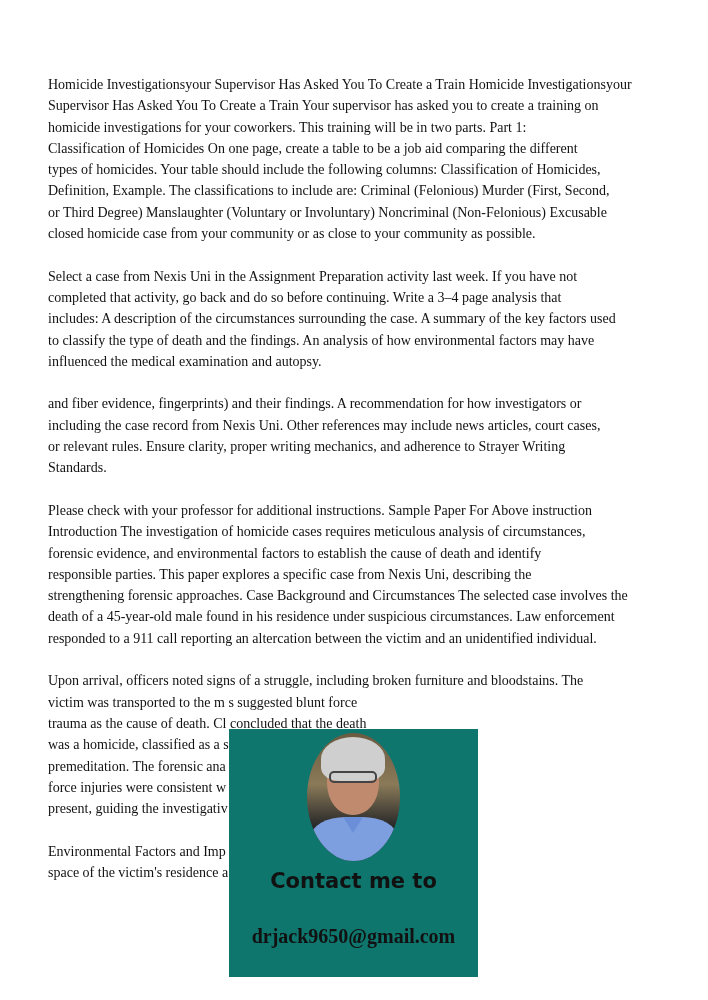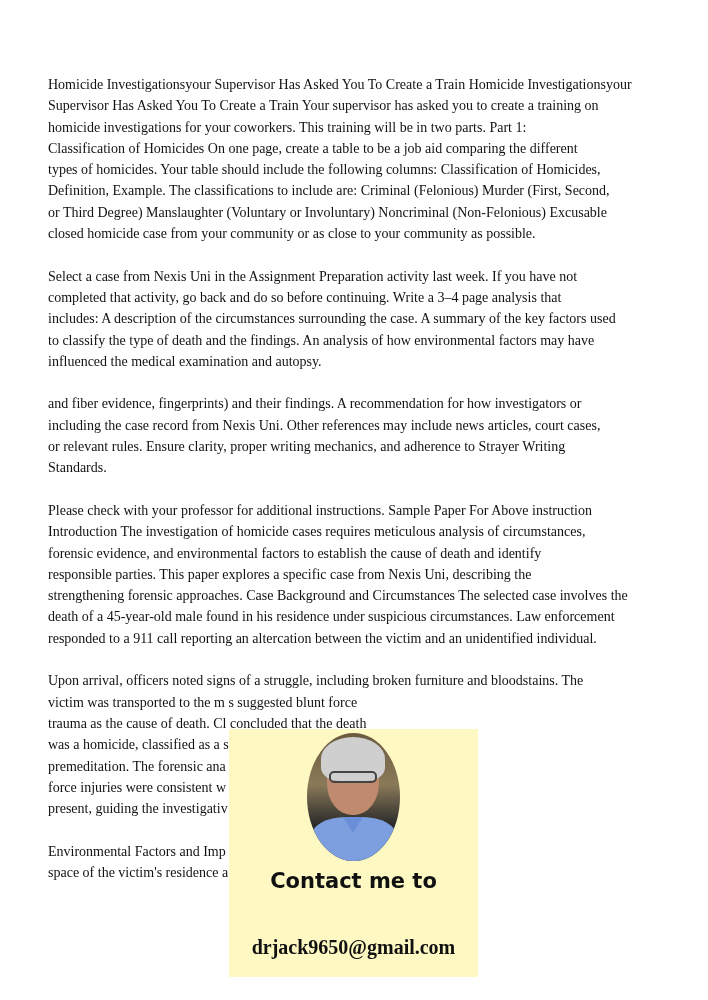--- a/index.html
+++ b/index.html
@@ -7,39 +7,39 @@
   .page {
     position: absolute; left: 48px; top: 34px; width: 612px;
     font-family: Liberation Serif, serif; font-size: 14px; line-height: 21.3px;
     color: #111111;
     margin-top: 40px;
   }
   .para { margin: 0 0 21.3px 0; }
   .line { display: block; white-space: nowrap; }
   .promo {
     position: absolute; left: 229px; top: 729px; width: 249px; height: 248px;
-    background: #fef9c3;
+    background: #0f766e;
   }
   .avatar {
     position: absolute; left: 78px; top: 4px; width: 93px; height: 128px;
     border-radius: 50%; overflow: hidden;
     background: linear-gradient(180deg, #6a5a40 0%, #8a7a58 40%, #2a2a2a 72%, #2a2a2a 100%);
   }
   .avatar .hair { position:absolute; left:14px; top:4px; width:64px; height:44px; border-radius:50% 50% 30% 30%; background:#cfcfcf; }
   .avatar .face { position:absolute; left:20px; top:16px; width:52px; height:66px; border-radius:45% 45% 48% 48%; background:#c08a6e; }
   .avatar .glasses { position:absolute; left:22px; top:38px; width:48px; height:12px; border:2px solid #444; border-radius:5px; box-sizing:border-box; }
   .avatar .shirt { position:absolute; left:4px; top:84px; width:86px; height:50px; border-radius:40% 40% 0 0; background:#7d9fe0; }
   .avatar .collar { position:absolute; left:36px; top:84px; width:20px; height:16px; background:#6a8fd8; clip-path: polygon(0 0,100% 0,50% 100%); }
   .promo-title {
     position: absolute; left: 0; width: 249px; text-align: center;
     font-family: "DejaVu Sans", sans-serif; font-weight: bold; color: #111;
     font-size: 21px; line-height: 29px; top: 138px;
   }
   .promo-email {
-    position: absolute; left: 0; width: 249px; text-align: center; top: 207px;
+    position: absolute; left: 0; width: 249px; text-align: center; top: 196px;
     font-family: "Liberation Serif", serif; font-weight: bold; font-size: 20px; color: #111;
   }
 </style>
 </head>
 <body>
 
 <div class="page">
   <div class="para">
     <span class="line">Homicide Investigationsyour Supervisor Has Asked You To Create a Train Homicide Investigationsyour</span>
     <span class="line">Supervisor Has Asked You To Create a Train Your supervisor has asked you to create a training on</span>

